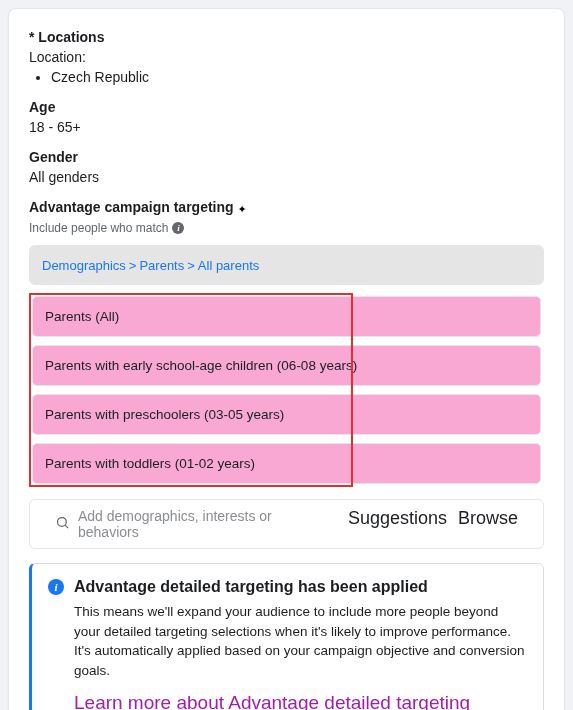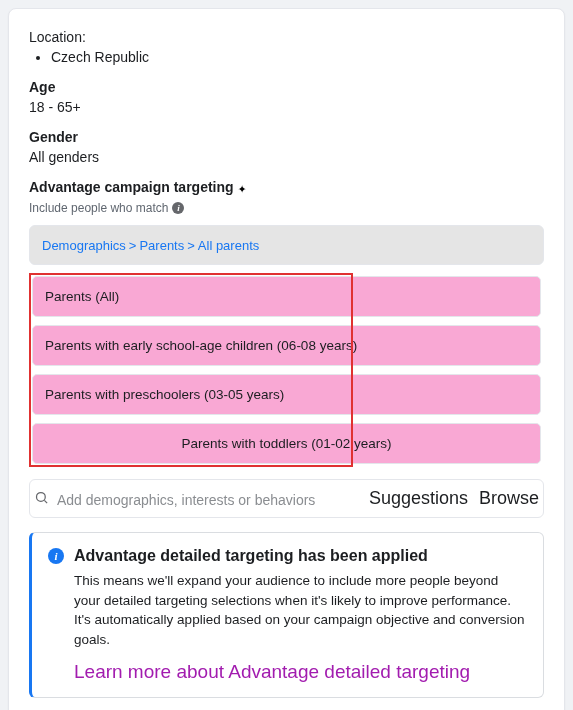--- a/index.html
+++ b/index.html
@@ -114,29 +114,28 @@
       background: #f9a8d4;
       border: 1px solid #e4e6eb;
       border-radius: 5px;
       padding: 12px 12px;
       font-size: 13.5px;
       color: #1c1e21;
       margin-bottom: 8px;
     }
     .option-row:last-child {
       margin-bottom: 0;
-      text-align: center;
     }
     .search-row {
       display: flex;
-      align-items: flex-end;
+      align-items: flex-start;
       gap: 10px;
       margin-top: 12px;
       border: 1px solid #e4e6eb;
-      padding: 8px 4px;
+      padding: 8px 25px;
       border-radius: 6px;
     }
     .search-left {
       display: flex;
       align-items: center;
       gap: 8px;
       flex: 1;
     }
     .search-icon svg {
       width: 15px;
@@ -203,20 +202,21 @@
       text-decoration: none;
       display: inline-block;
     }
   </style>
 </head>
 <body>
 
 <div class="card">
 
   <div class="section">
+    <div class="label">* Locations</div>
     <div class="sublabel">Location:</div>
     <ul class="bullet-list">
       <li>Czech Republic</li>
     </ul>
   </div>
 
   <div class="section">
     <div class="label">Age</div>
     <div class="value">18 - 65+</div>
   </div>

